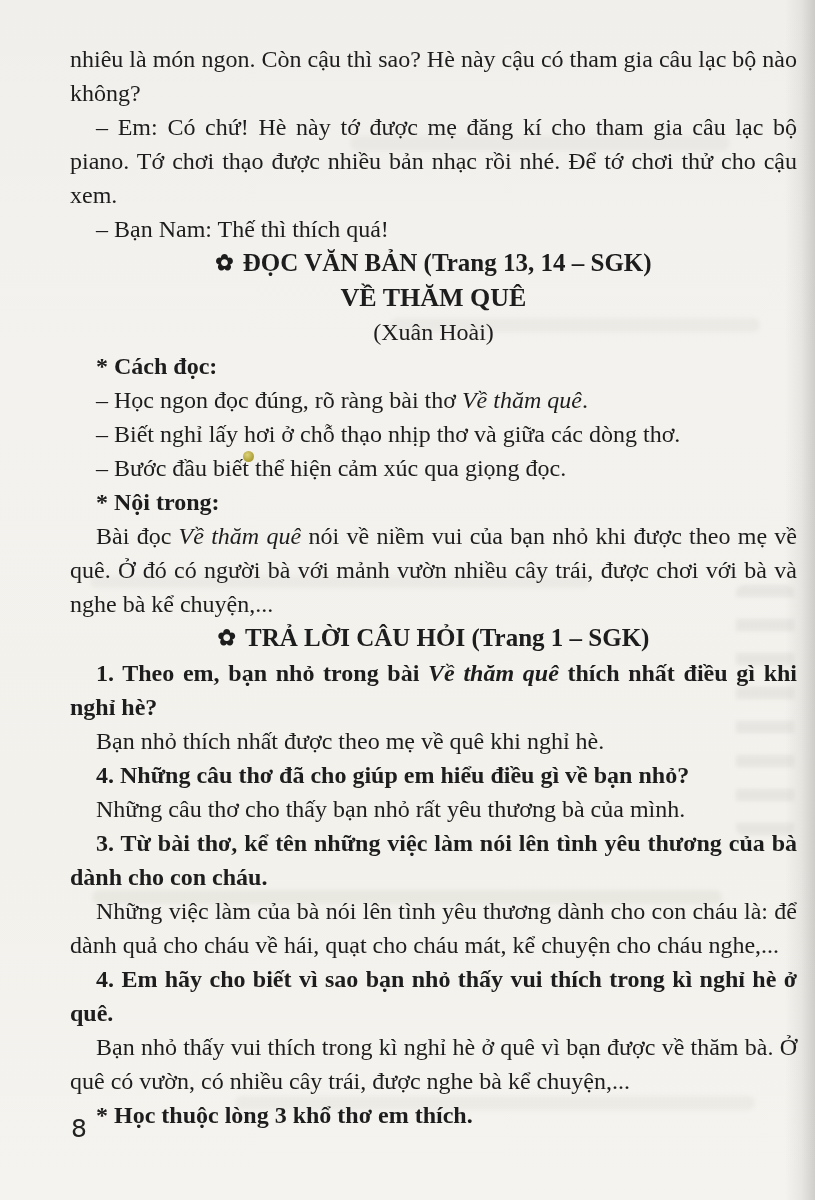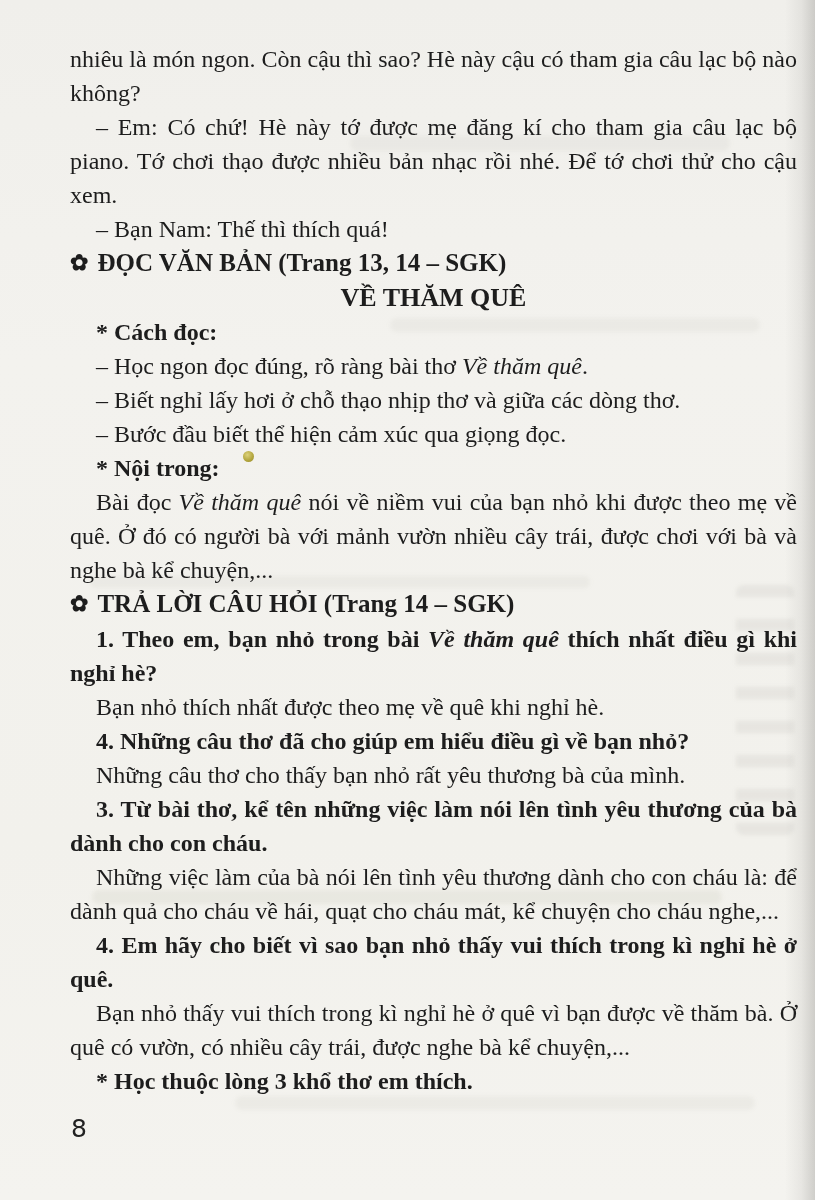--- a/index.html
+++ b/index.html
@@ -23,21 +23,21 @@
   .content {
     position: absolute; left: 0; top: 0; width: 815px; box-sizing: border-box;
     padding: 42px 18px 0 70px;
     font-size: 24px; line-height: 34px;
     text-align: justify;
   }
   .content p { margin: 0; }
   .indent { text-indent: 26px; }
   .section-heading {
     font-weight: bold; font-size: 25px; margin-top: 10px;
-    text-align: left;
+    text-align: center;
   }
   .flower { display: inline-block; margin-right: 9px; font-size: 22px; transform: translateY(-1px); }
   .poem-title { text-align: center; font-weight: bold; font-size: 26px; }
   .poem-author { text-align: center; }
   .bold { font-weight: bold; }
   .it { font-style: italic; }
   .q { font-weight: bold; text-indent: 26px; }
   .page-number {
     position: absolute; left: 71px; top: 1114px;
     font-family: "DejaVu Sans", sans-serif; font-size: 25px; color: #222;
@@ -76,30 +76,31 @@
   <div class="speck"></div>
 
   <div class="content">
 
     <p><span>nhiêu là món ngon. Còn cậu thì sao? Hè này cậu có tham gia câu lạc bộ nào không?</span></p>
     <p class="indent"><span>– Em: Có chứ! Hè này tớ được mẹ đăng kí cho tham gia câu lạc bộ piano. Tớ chơi thạo được nhiều bản nhạc rồi nhé. Để tớ chơi thử cho cậu xem.</span></p>
     <p class="indent"><span>– Bạn Nam: Thế thì thích quá!</span></p>
 
     <p class="section-heading"><span class="flower">✿</span><span>ĐỌC VĂN BẢN (Trang 13, 14 – SGK)</span></p>
     <p class="poem-title">VỀ THĂM QUÊ</p>
+    <p class="poem-author">(Xuân Hoài)</p>
 
     <p class="bold indent">* Cách đọc:</p>
     <p class="indent"><span>– Học ngon đọc đúng, rõ ràng bài thơ </span><span class="it">Về thăm quê</span><span>.</span></p>
     <p class="indent">– Biết nghỉ lấy hơi ở chỗ thạo nhịp thơ và giữa các dòng thơ.</p>
     <p class="indent">– Bước đầu biết thể hiện cảm xúc qua giọng đọc.</p>
 
     <p class="bold indent">* Nội trong:</p>
     <p class="indent"><span>Bài đọc </span><span class="it">Về thăm quê</span><span> nói về niềm vui của bạn nhỏ khi được theo mẹ về quê. Ở đó có người bà với mảnh vườn nhiều cây trái, được chơi với bà và nghe bà kể chuyện,...</span></p>
 
-    <p class="section-heading"><span class="flower">✿</span><span>TRẢ LỜI CÂU HỎI (Trang 14 – SGK)</span></p>
+    <p class="section-heading"><span class="flower">✿</span><span>TRẢ LỜI CÂU HỎI (Trang 1 – SGK)</span></p>
 
     <p class="q"><span>1. Theo em, bạn nhỏ trong bài </span><span class="it">Về thăm quê</span><span> thích nhất điều gì khi nghỉ hè?</span></p>
     <p class="indent">Bạn nhỏ thích nhất được theo mẹ về quê khi nghỉ hè.</p>
 
     <p class="q">4. Những câu thơ đã cho giúp em hiểu điều gì về bạn nhỏ?</p>
     <p class="indent">Những câu thơ cho thấy bạn nhỏ rất yêu thương bà của mình.</p>
 
     <p class="q">3. Từ bài thơ, kể tên những việc làm nói lên tình yêu thương của bà dành cho con cháu.</p>
     <p class="indent">Những việc làm của bà nói lên tình yêu thương dành cho con cháu là: để dành quả cho cháu về hái, quạt cho cháu mát, kể chuyện cho cháu nghe,...</p>
 

